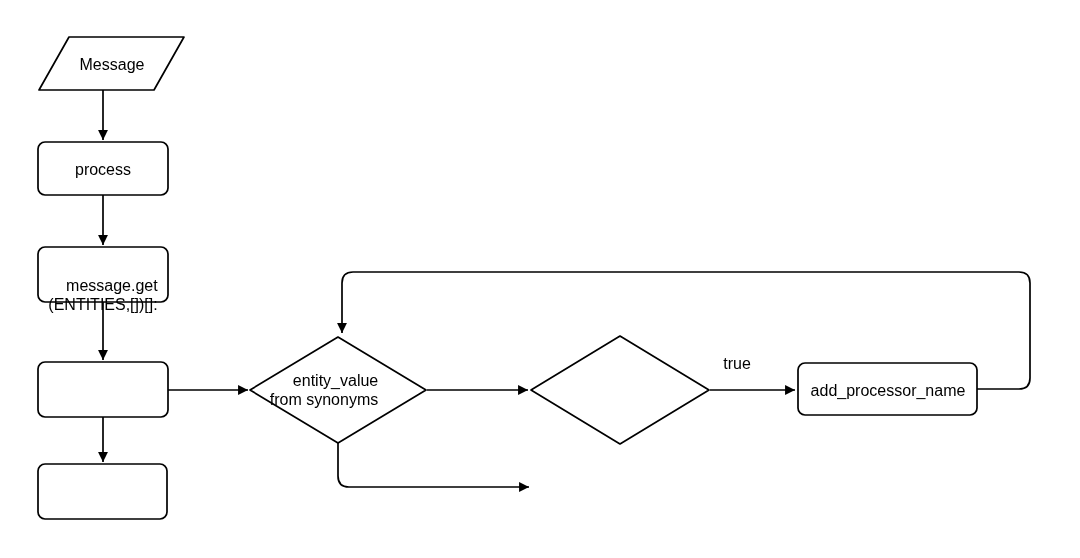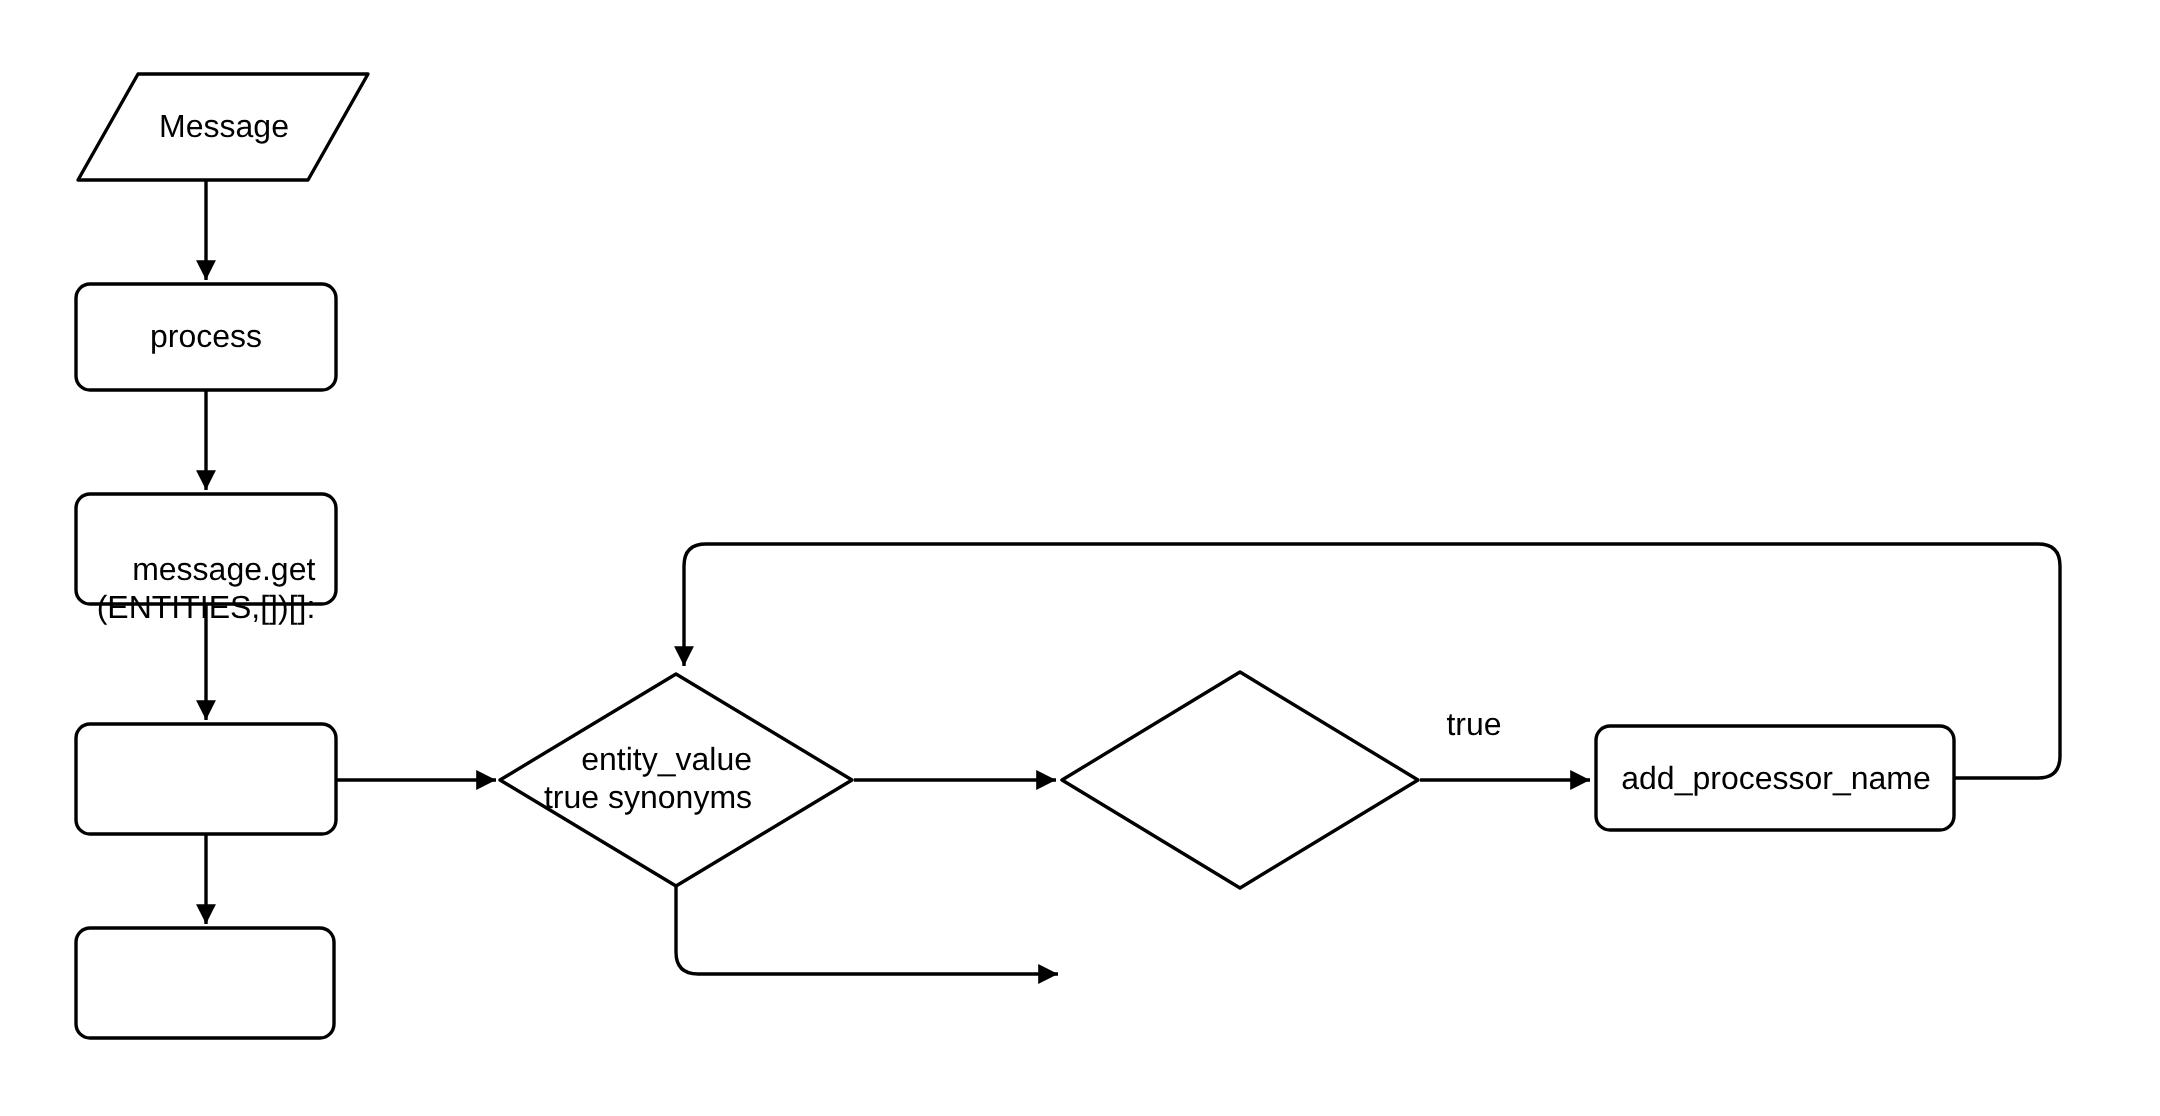--- a/index.html
+++ b/index.html
@@ -73,21 +73,21 @@
 
   <div class="lbl" style="left:103px; top:275px;margin-top:20px;">
     <span>message.get</span>
     <span>(ENTITIES,[])[]:</span>
   </div>
 
 
 
   <div class="lbl" style="left:324px; top:390px;">
     <span>entity_value</span>
-    <span>true synonyms</span>
+    <span>from synonyms</span>
   </div>
 
 
   <div class="lbl" style="left:888px; top:390px;">add_processor_name</div>
 
   <div class="lbl" style="left:737px; top:363px;">true</div>
 
 </div>
 
 </body></html>

